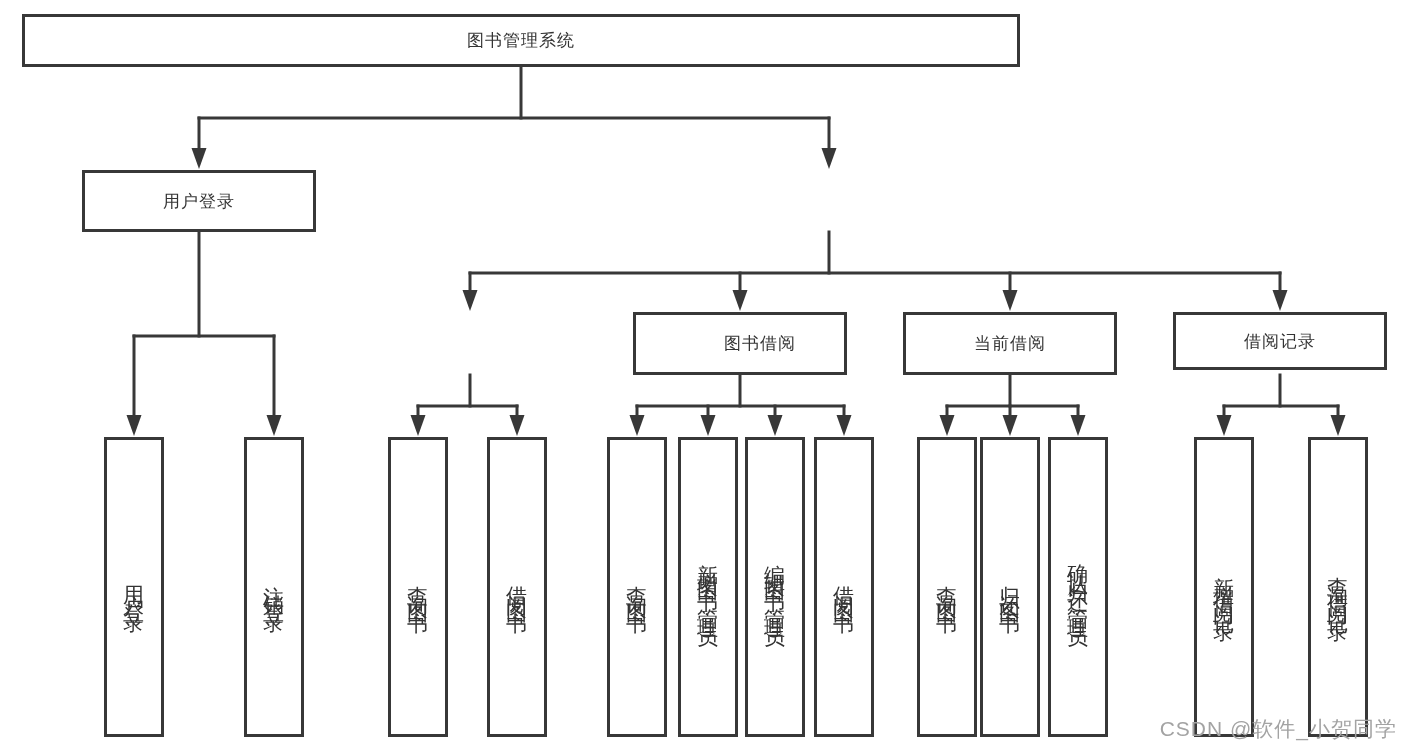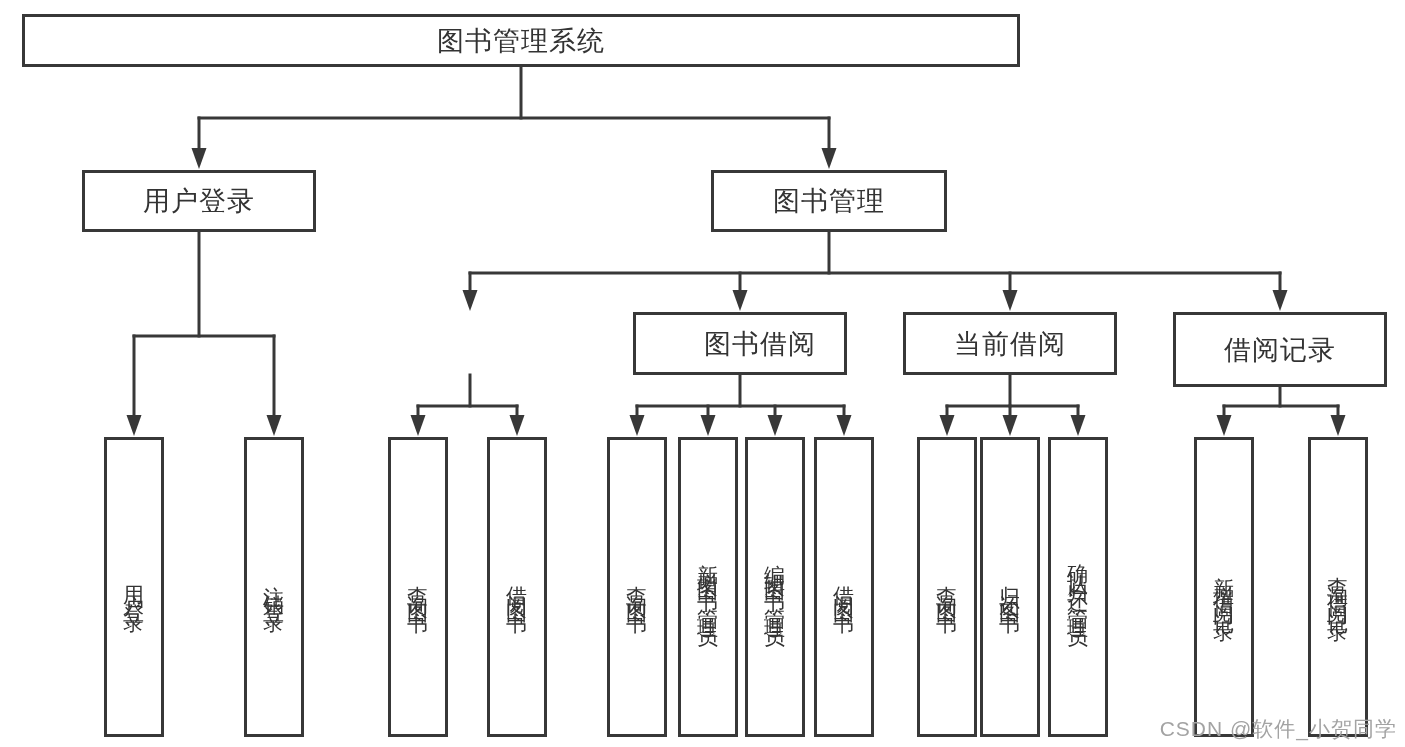--- a/index.html
+++ b/index.html
@@ -14,21 +14,21 @@
   .wires{position:absolute;left:0;top:0;width:1405px;height:747px;}
   .box{
     position:absolute;
     box-sizing:border-box;
     border:3px solid #383838;
     background:#ffffff;
     display:flex;align-items:center;justify-content:center;
     z-index:2;
   }
   .hlabel{
-    font-size:27px;
+    font-size:17px;
     letter-spacing:1px;
     white-space:nowrap;
   }
   .leaf .vlabel{
     writing-mode:vertical-rl;
     font-size:21px;
     letter-spacing:9px;
     line-height:1;
     white-space:nowrap;
   }
@@ -137,31 +137,28 @@
     </g>
   </svg>
 
   <div class="box" style="left:22px;top:14px;width:998px;height:53px;">
     <span class="hlabel">图书管理系统</span>
   </div>
 
   <div class="box" style="left:82px;top:170px;width:234px;height:62px;">
     <span class="hlabel">用户登录</span>
   </div>
-  <div class="box" style="left:711px;top:170px;width:236px;height:62px;">
-    <span class="hlabel">图书管理</span>
-  </div>
 
   <div class="box" style="left:633px;top:312px;width:214px;height:63px;padding-left:40px;">
     <span class="hlabel">图书借阅</span>
   </div>
   <div class="box" style="left:903px;top:312px;width:214px;height:63px;align-items:center;">
     <span class="hlabel">当前借阅</span>
   </div>
-  <div class="box" style="left:1173px;top:312px;width:214px;height:75px;">
+  <div class="box" style="left:1173px;top:312px;width:214px;height:58px;">
     <span class="hlabel">借阅记录</span>
   </div>
 
   <div class="box leaf" style="left:104px;top:437px;width:60px;height:300px;">
     <span class="vlabel">用户登录</span>
   </div>
   <div class="box leaf" style="left:244px;top:437px;width:60px;height:300px;">
     <span class="vlabel">注销登录</span>
   </div>
 

